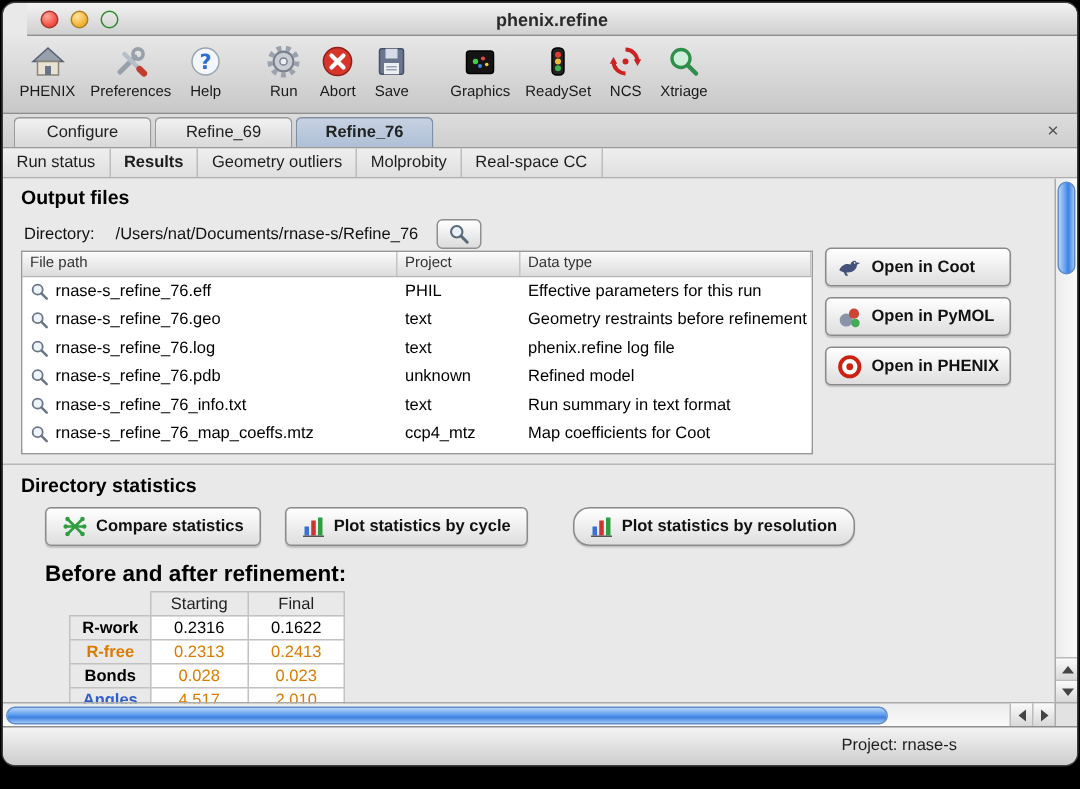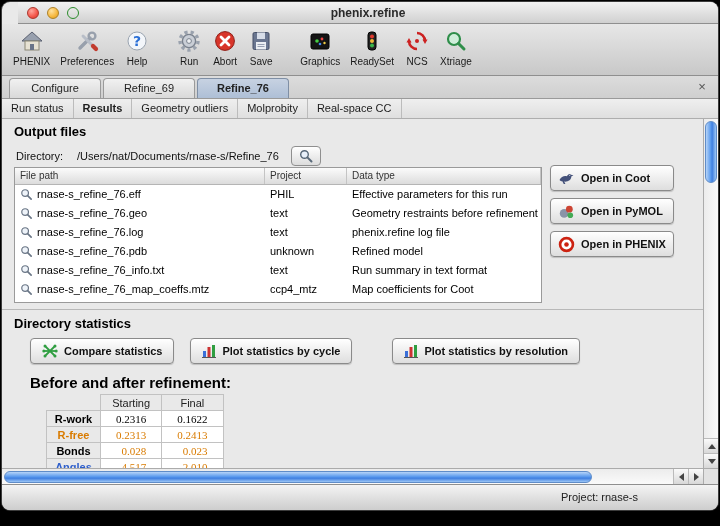--- a/index.html
+++ b/index.html
@@ -56,28 +56,28 @@
   .sidebtn{height:26px;border:1px solid #8a8a8a;border-radius:4px;background:linear-gradient(#ffffff,#dedede);
            display:flex;align-items:center;padding-left:7px;gap:6px;font-size:11px;font-weight:bold;color:#111;
            box-shadow:0 1px 1px rgba(0,0,0,0.18);}
   
   .stats-section{position:absolute;left:0;right:15px;top:190px;bottom:0;border-top:1px solid #b8b8b8;}
   #heading-stats{left:12px;top:6px;}
   .statbtns{position:absolute;left:28px;top:28px;display:flex;}
   .statbtn{height:26px;border:1px solid #8a8a8a;border-radius:4px;background:linear-gradient(#ffffff,#dedede);
            display:flex;align-items:center;padding:0 11px;gap:6px;font-size:11px;font-weight:bold;color:#111;
            box-shadow:0 1px 1px rgba(0,0,0,0.18);margin-right:16px;}
-  .statbtn:last-child{margin-left:24px;}
+  .statbtn:last-child{margin-left:14px;border-radius:11px;}
   .caption{position:absolute;left:28px;top:64px;font-size:15px;font-weight:bold;color:#000;}
   .stats-table{position:absolute;left:44px;top:84px;border-collapse:collapse;font-size:11px;}
   .stats-table th,.stats-table td{border:1px solid #c2c2c2;height:16px;}
   .stats-table th{background:#e9e9e9;font-weight:normal;color:#222;padding:0 7px;}
   .stats-table th.rowlabel{font-weight:bold;width:54px;text-align:center;}
   .stats-table th.corner{border:none;background:transparent;}
-  .stats-table td{background:#fff;font-family:Liberation Serif, serif;text-align:right;padding:0 15px;min-width:46px;}
+  .stats-table td{background:#fff;font-family:Liberation Sans, sans-serif;text-align:center;padding:0 15px;min-width:46px;}
   
   .vscroll{position:absolute;right:0;top:0;width:15px;height:349px;background:linear-gradient(90deg,#ececec,#fafafa);
            border-left:1px solid #ababab;}
   .vthumb{position:absolute;left:1px;top:2px;width:12px;height:62px;border-radius:6px;border:1px solid #5f8cc8;
           background:linear-gradient(90deg,#b6d4f8,#5d9cee 45%,#3f7fe0 62%,#9cc6f6);}
   .varrows{position:absolute;left:0;bottom:0;width:15px;}
   .sarrow{width:15px;height:15px;background:linear-gradient(#fafafa,#d8d8d8);border-top:1px solid #bbb;
           display:flex;align-items:center;justify-content:center;}
   .hscroll{position:absolute;left:0;top:349px;right:15px;height:16px;background:linear-gradient(#ececec,#fafafa);
            border-top:1px solid #ababab;}

